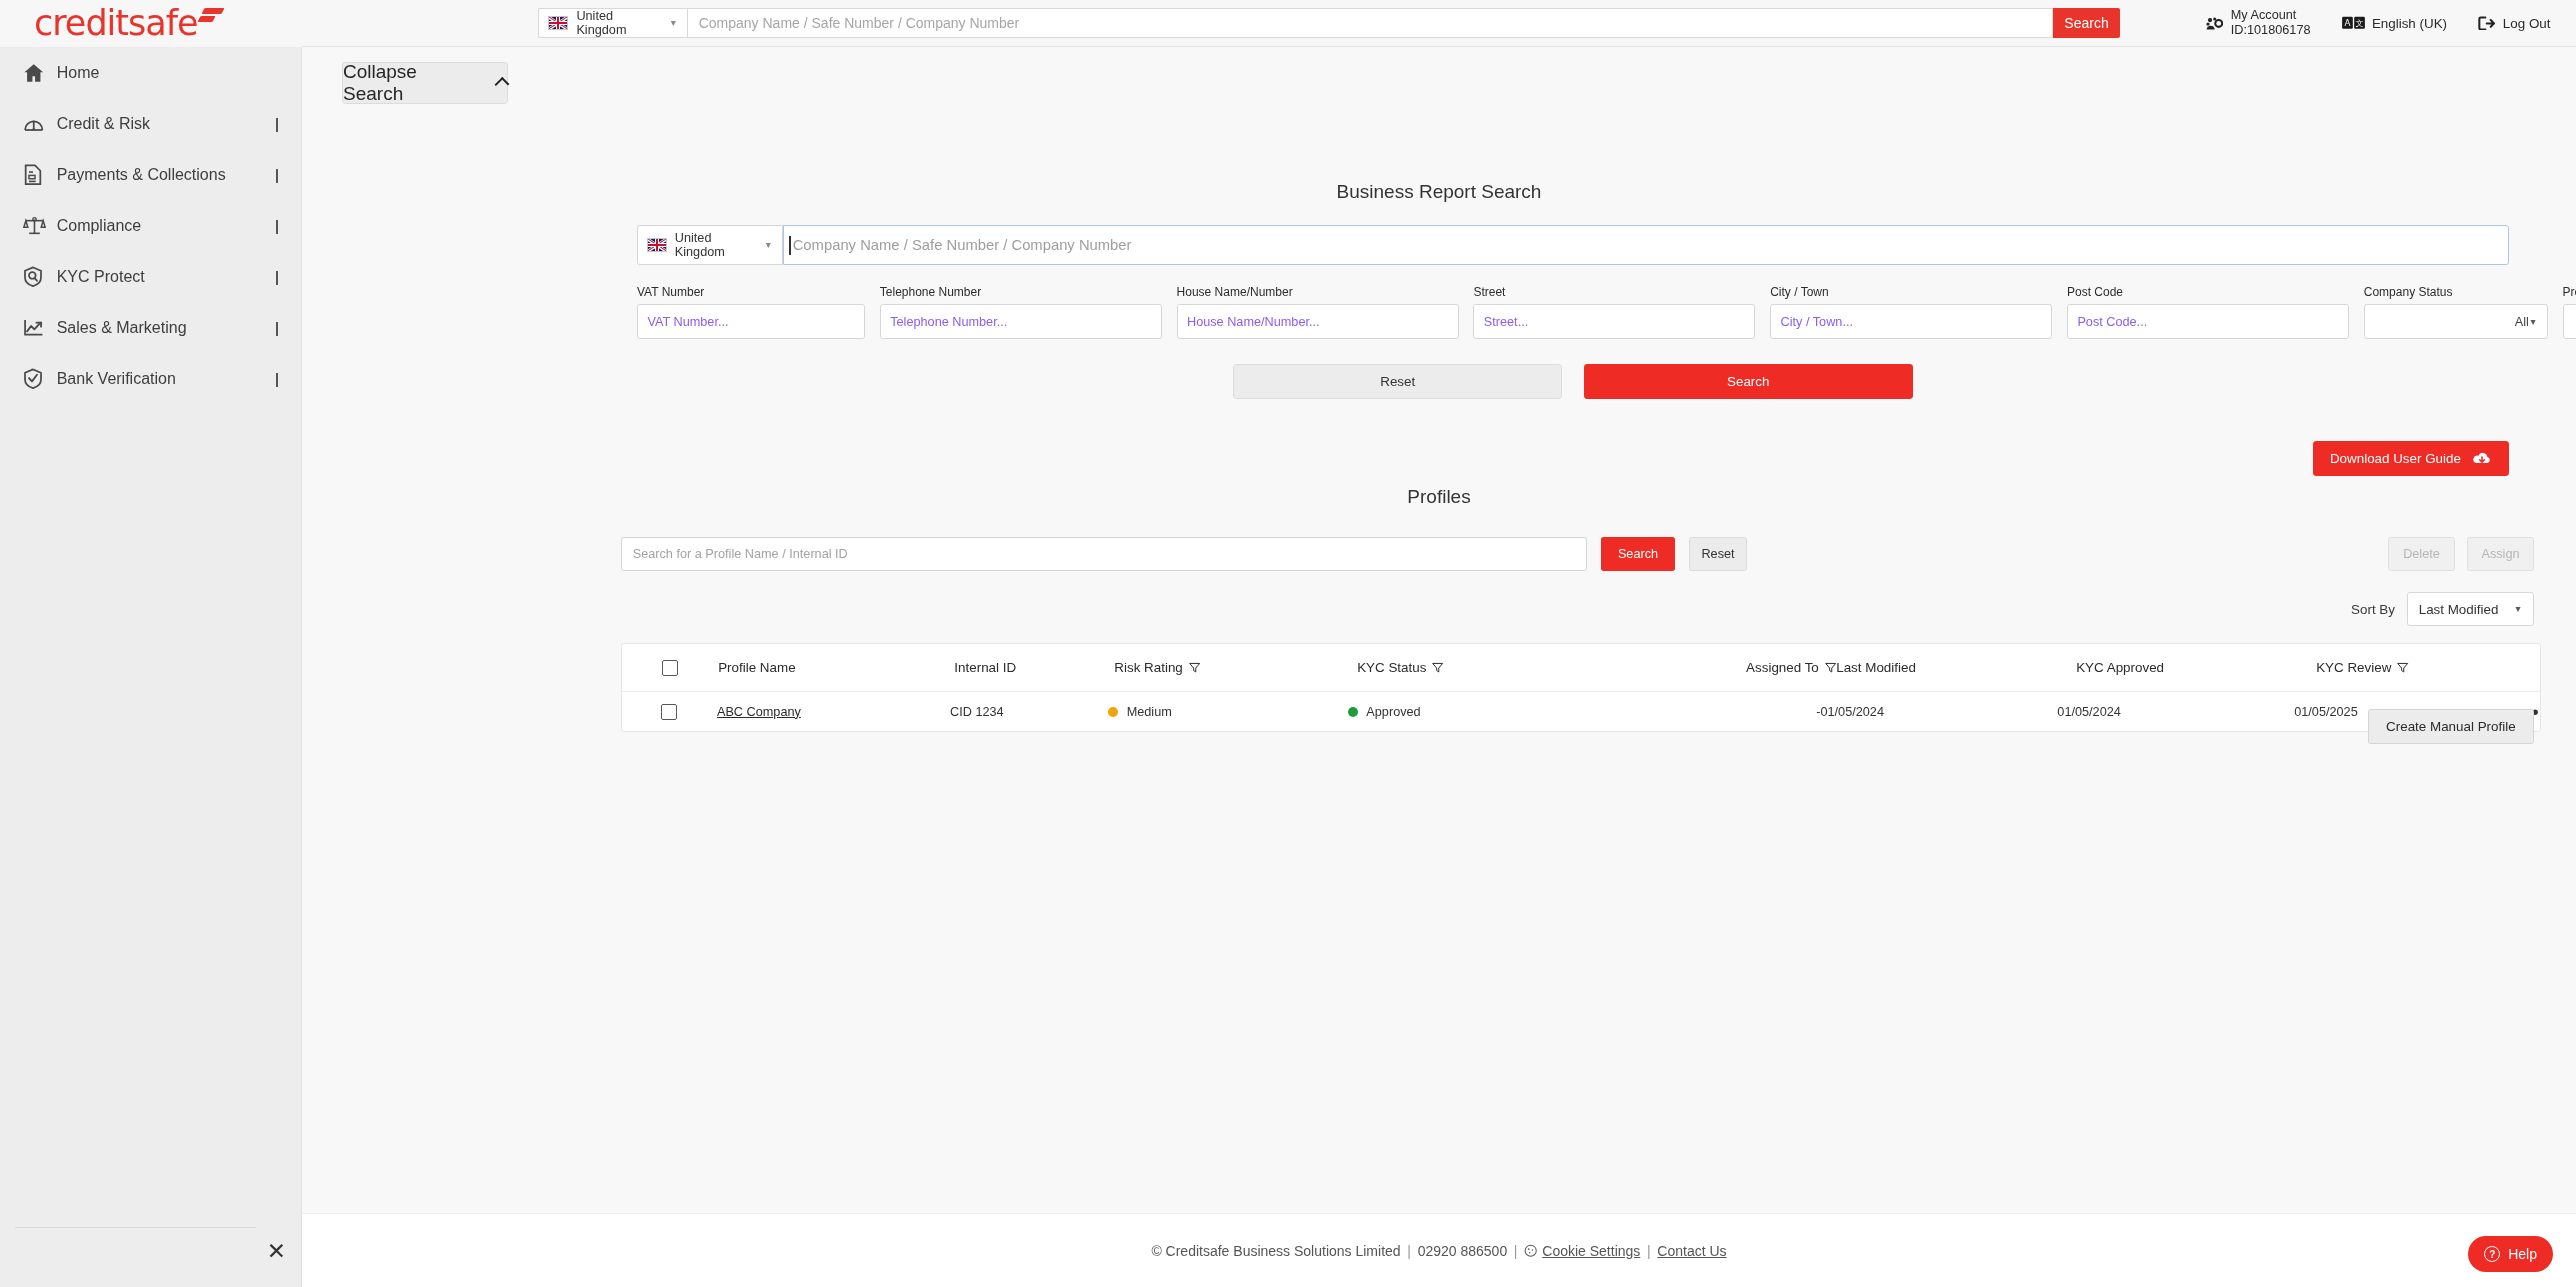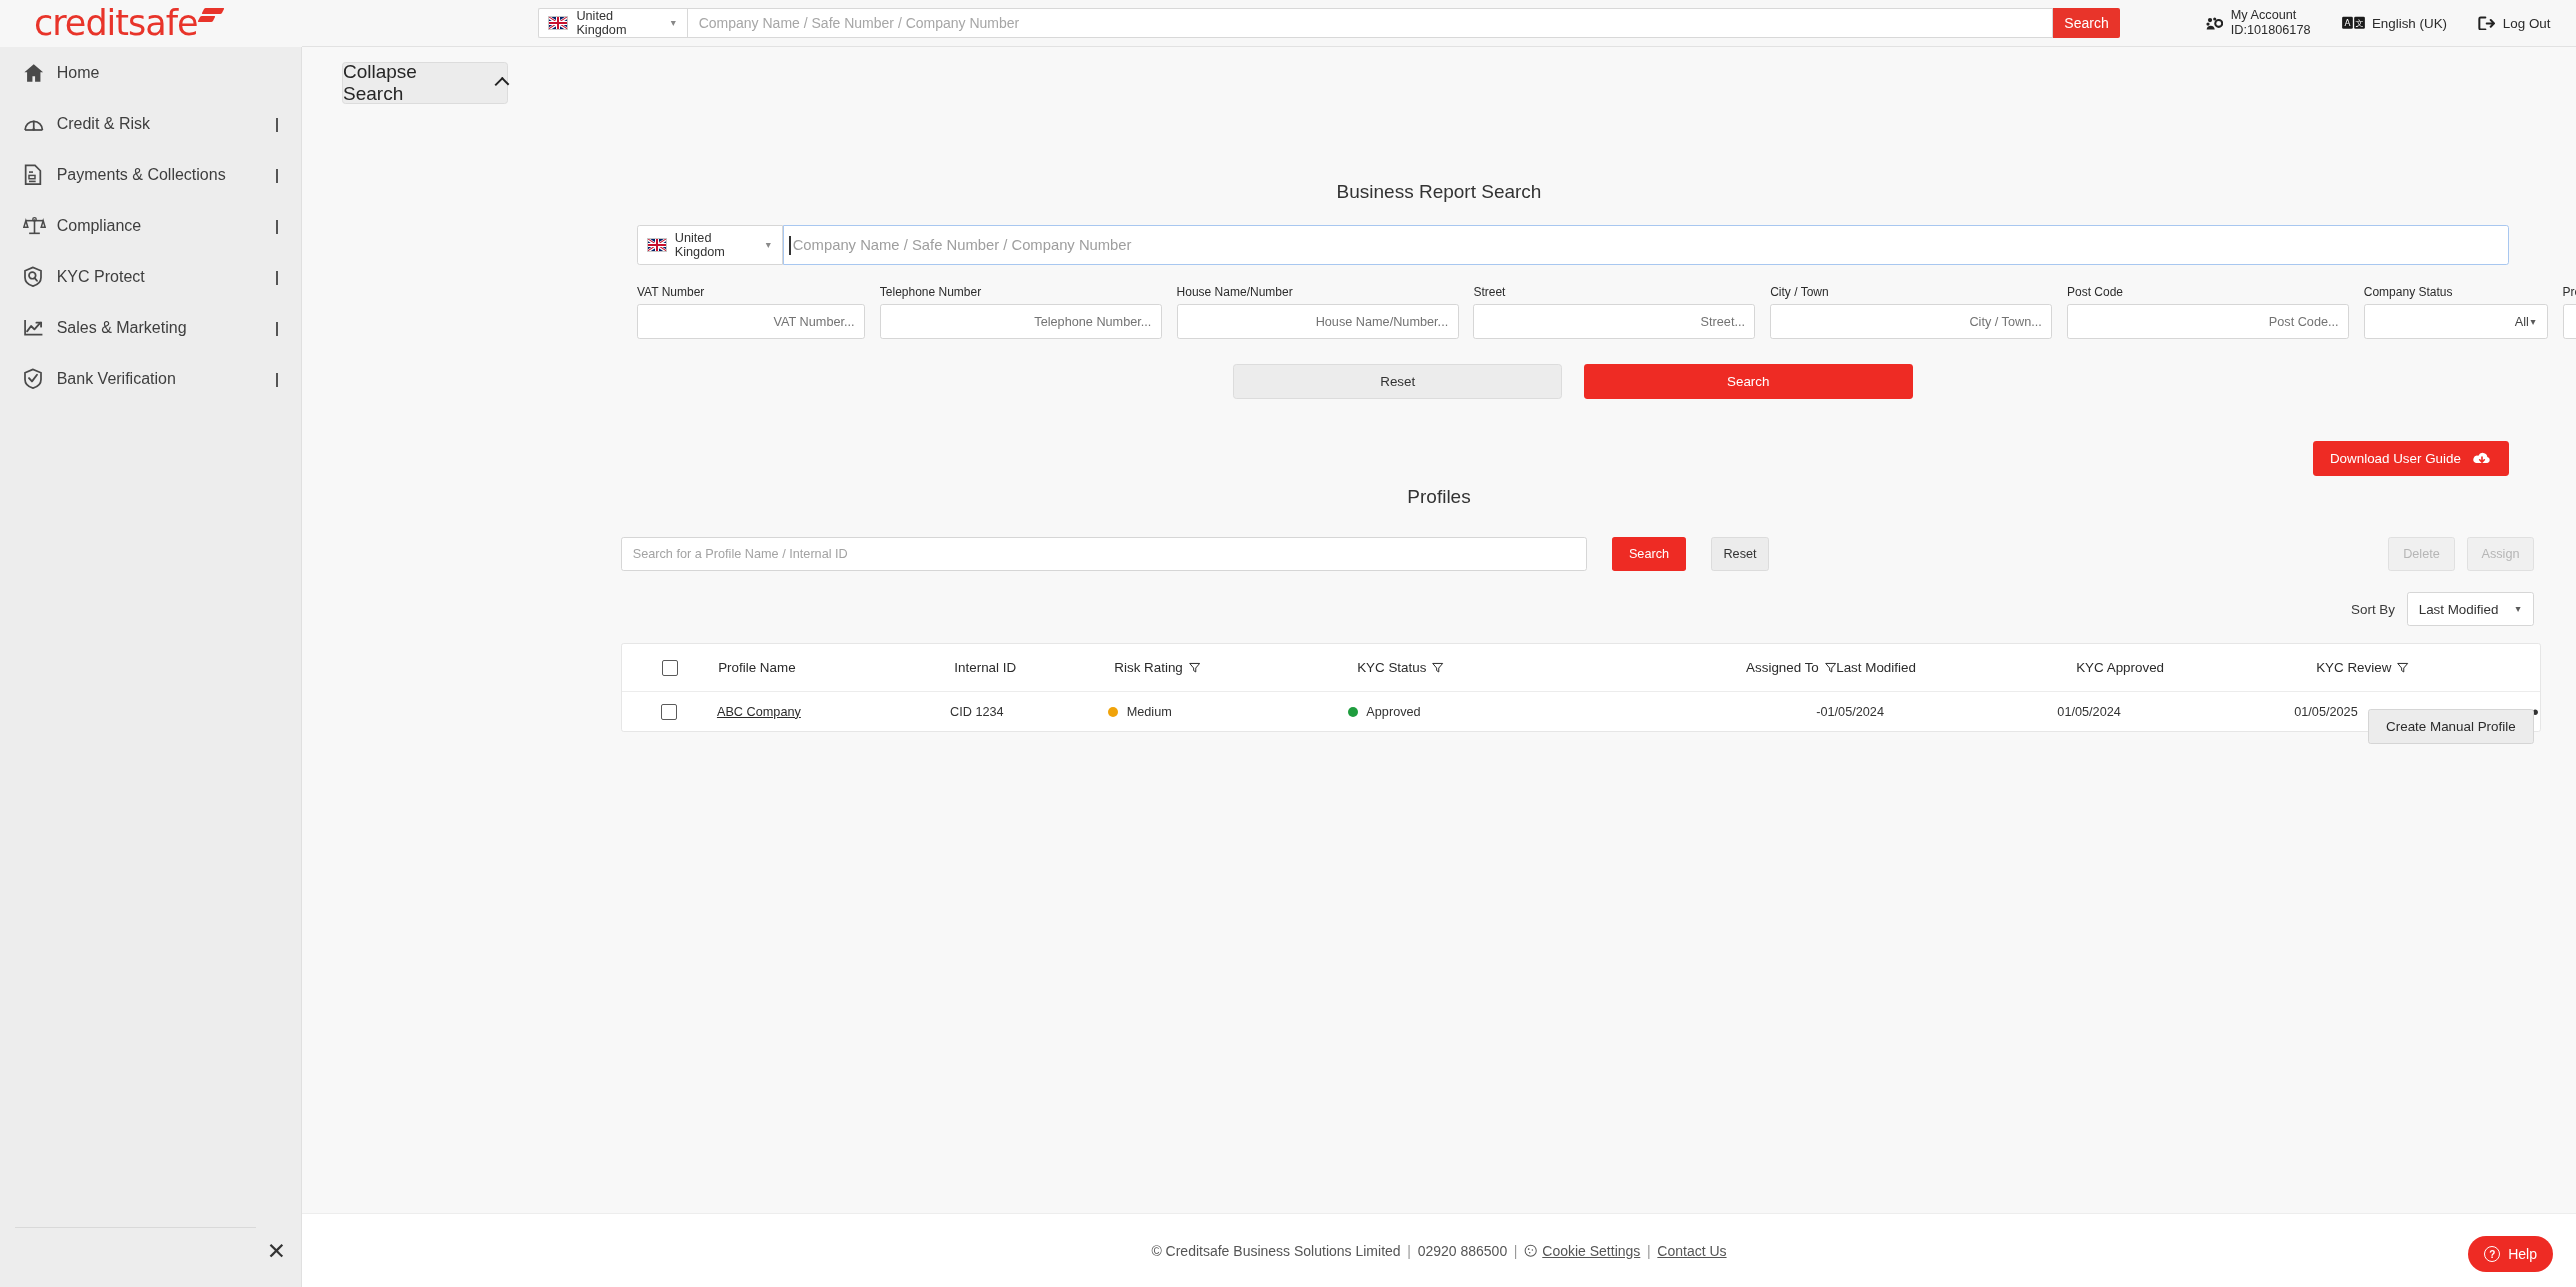--- a/index.html
+++ b/index.html
@@ -167,21 +167,21 @@
 
   .fields-row {
     position: absolute; left: 335px; top: 238px; width: 2214px;
     display: flex; gap: 14.8px;
   }
   .field { display: flex; flex-direction: column; }
   .field label { font-size: 12px; color: #2c2c2c; margin-bottom: 5.4px; }
   .field .inp {
     height: 35px; background: #fff; border: 0.7px solid #d6d6d6; border-radius: 2.7px;
     display: flex; align-items: center; padding: 0 9.4px;
-    font-size: 12.7px; color: #737373; justify-content: flex-end;
+    font-size: 12.7px; color: #8b5cf6;
   }
   .field .inp.sel { justify-content: flex-end; color: #444; }
   .field .inp.sel .ph { color: #a3a3a3; }
   .sel-caret { color: #5a5a5a; font-size: 8.7px; }
 
   .action-row {
     position: absolute; top: 317px; left: 335px; width: 1872px;
     display: flex; justify-content: center; gap: 21.5px;
   }
   .btn-reset-wide {
@@ -196,21 +196,21 @@
   }
 
   .btn-download {
     position: absolute; right: 67px; top: 394px; height: 35px; padding: 0 17.4px;
     background: #ee2b24; border: none; border-radius: 3.4px; color: #fff;
     font-size: 13.4px; font-family: inherit; cursor: pointer;
     display: flex; align-items: center; gap: 10.7px;
   }
 
   .profile-search-row {
-    position: absolute; left: 319px; top: 490px; display: flex; gap: 25px;
+    position: absolute; left: 319px; top: 490px; display: flex; gap: 14px;
     align-items: center;
   }
   .ps-input {
     width: 966px; height: 34px; background: #fff; border: 0.7px solid #d6d6d6;
     border-radius: 2.7px; display: flex; align-items: center; padding: 0 10.7px;
     font-size: 12.7px; color: #a3a3a3;
   }
   .btn-sm-red {
     width: 74px; height: 34px; background: #ee2b24; border: none; border-radius: 2.7px;
     color: #fff; font-size: 12.7px; font-family: inherit; cursor: pointer;

